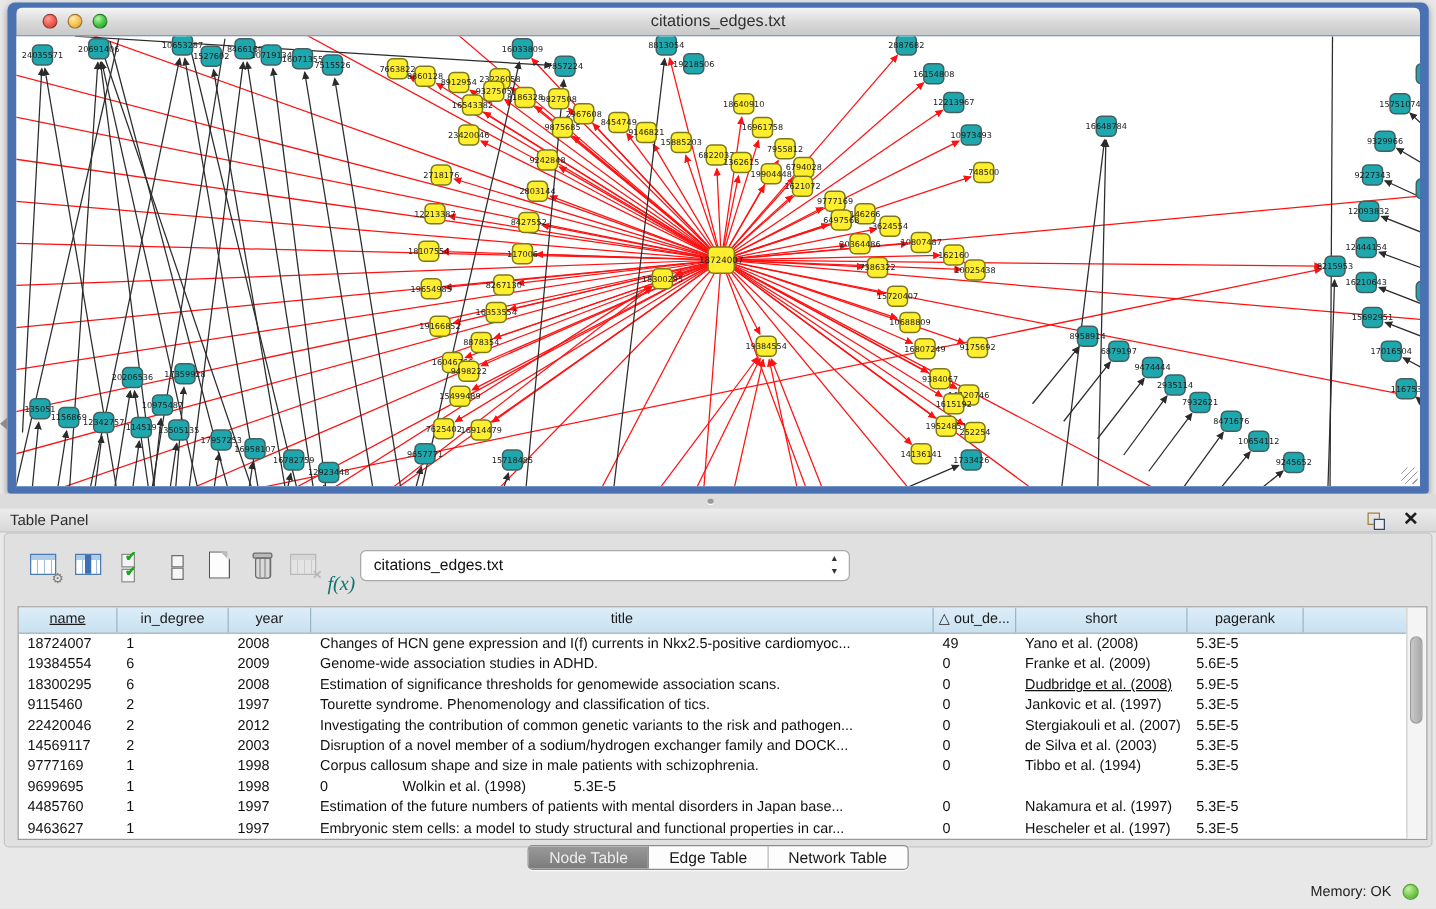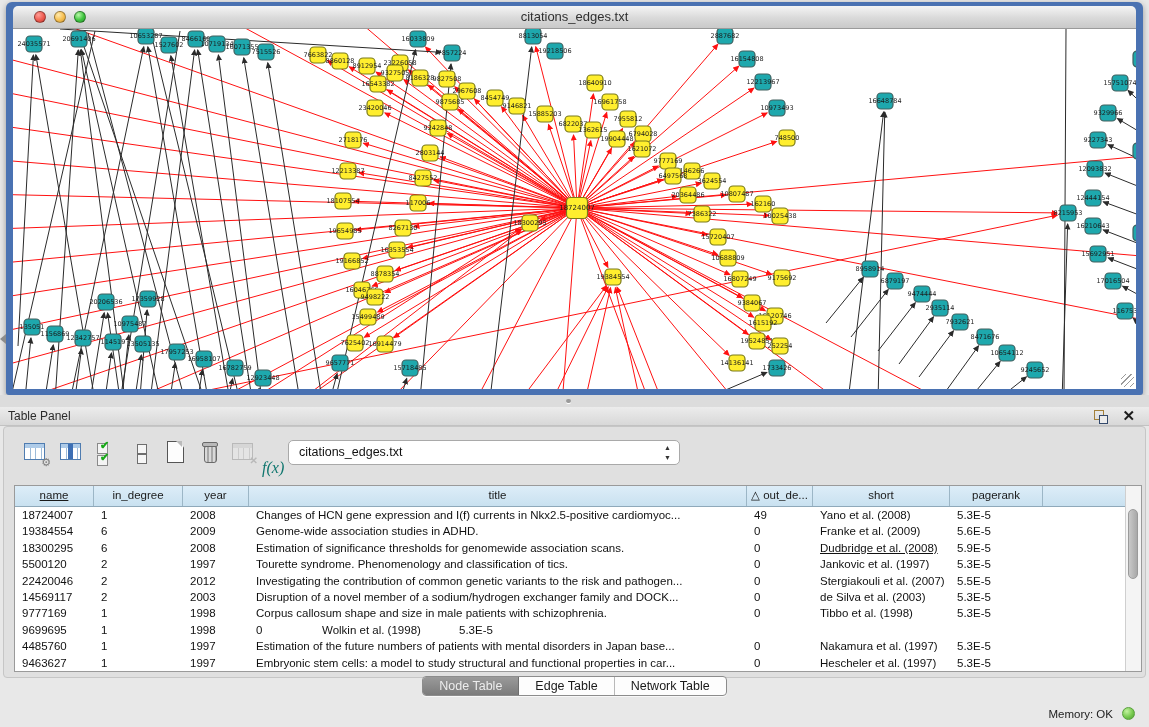--- a/index.html
+++ b/index.html
@@ -849,21 +849,21 @@
             <div class="td" style="width: 79px;">18300295</div>
             <div class="td" style="width: 89px;">6</div>
             <div class="td" style="width: 66px;">2008</div>
             <div class="td" style="width: 498px;">Estimation of significance thresholds for genomewide association scans.</div>
             <div class="td" style="width: 66px;">0</div>
             <div class="td" style="width: 137px; text-decoration: underline;">Dudbridge et al. (2008)</div>
             <div class="td" style="width: 93px;">5.9E-5</div>
             <div class="td" style="width: 81px;"></div>
           </div>
           <div class="tr">
-            <div class="td" style="width: 79px;">5500120</div>
+            <div class="td" style="width: 79px;">9115460</div>
             <div class="td" style="width: 89px;">2</div>
             <div class="td" style="width: 66px;">1997</div>
             <div class="td" style="width: 498px;">Tourette syndrome. Phenomenology and classification of tics.</div>
             <div class="td" style="width: 66px;">0</div>
             <div class="td" style="width: 137px;">Jankovic et al. (1997)</div>
             <div class="td" style="width: 93px;">5.3E-5</div>
             <div class="td" style="width: 81px;"></div>
           </div>
           <div class="tr">
             <div class="td" style="width: 79px;">22420046</div>
@@ -884,21 +884,21 @@
             <div class="td" style="width: 137px;">de Silva et al. (2003)</div>
             <div class="td" style="width: 93px;">5.3E-5</div>
             <div class="td" style="width: 81px;"></div>
           </div>
           <div class="tr">
             <div class="td" style="width: 79px;">9777169</div>
             <div class="td" style="width: 89px;">1</div>
             <div class="td" style="width: 66px;">1998</div>
             <div class="td" style="width: 498px;">Corpus callosum shape and size in male patients with schizophrenia.</div>
             <div class="td" style="width: 66px;">0</div>
-            <div class="td" style="width: 137px;">Tibbo et al. (1998)</div>
+            <div class="td" style="width: 137px;">Tibbo et al. (1994)</div>
             <div class="td" style="width: 93px;">5.3E-5</div>
             <div class="td" style="width: 81px;"></div>
           </div>
           <div class="tr">
             <div class="td" style="width: 79px;">9699695</div>
             <div class="td" style="width: 89px;">1</div>
             <div class="td" style="width: 66px;">1998</div>
             <div class="td" style="width: 66px;">0</div>
             <div class="td" style="width: 137px;">Wolkin et al. (1998)</div>
             <div class="td" style="width: 93px;">5.3E-5</div>

